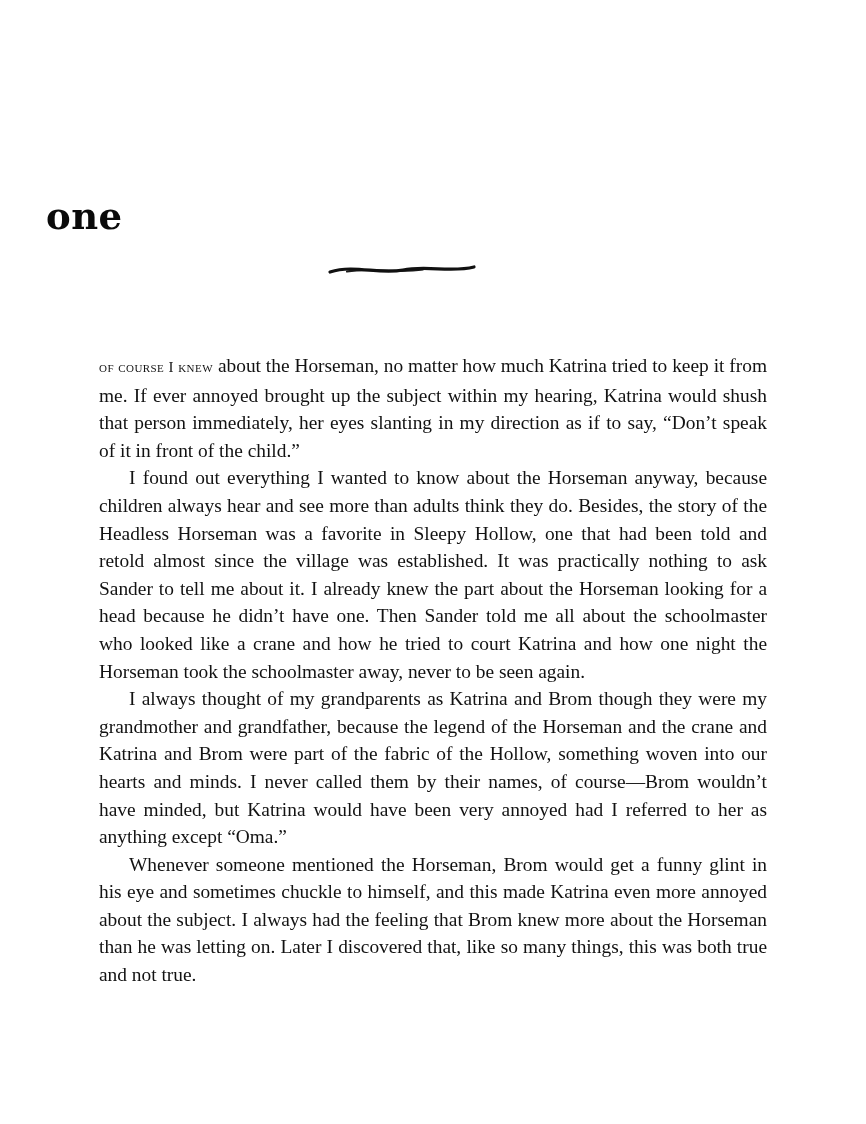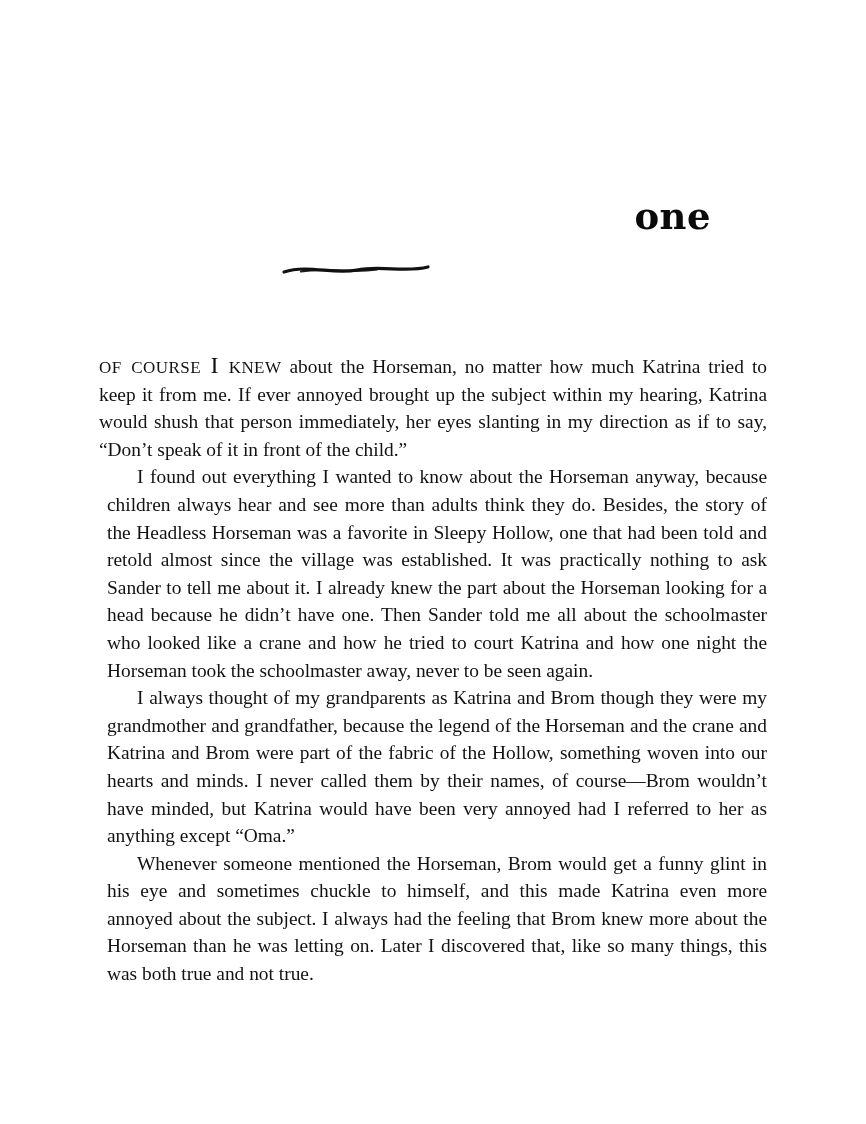--- a/index.html
+++ b/index.html
@@ -19,21 +19,22 @@
     width: 866px;
     height: 1124px;
     background: #ffffff;
     box-sizing: border-box;
   }
   .chapter-head {
     position: absolute;
     top: 198px;
     left: 0;
     width: 711px;
-    text-align: right;
+    text-align: left;
+    padding-left: 46px;
   }
   .chapter-title {
     font-family: "DejaVu Serif", serif;
     font-weight: bold;
     font-size: 37px;
     letter-spacing: 0.5px;
     line-height: 1;
     color: #0a0a0a;
   }
   .ornament {
@@ -55,25 +56,24 @@
     line-height: 27.6px;
     text-align: justify;
     text-justify: inter-word;
     color: #121212;
   }
   .body-text p {
     margin: 0;
   }
   .body-text p + p {
     text-indent: 1.55em;
-    margin-left: 8px;
   }
   .smallcaps {
     font-variant: small-caps;
-    font-size: 24px;
+    font-size: 15px;
     letter-spacing: 0.45px;
   }
 </style>
 </head>
 <body>
 
 <div class="page">
 
   <div class="chapter-head">
     <div class="chapter-title">one</div>

